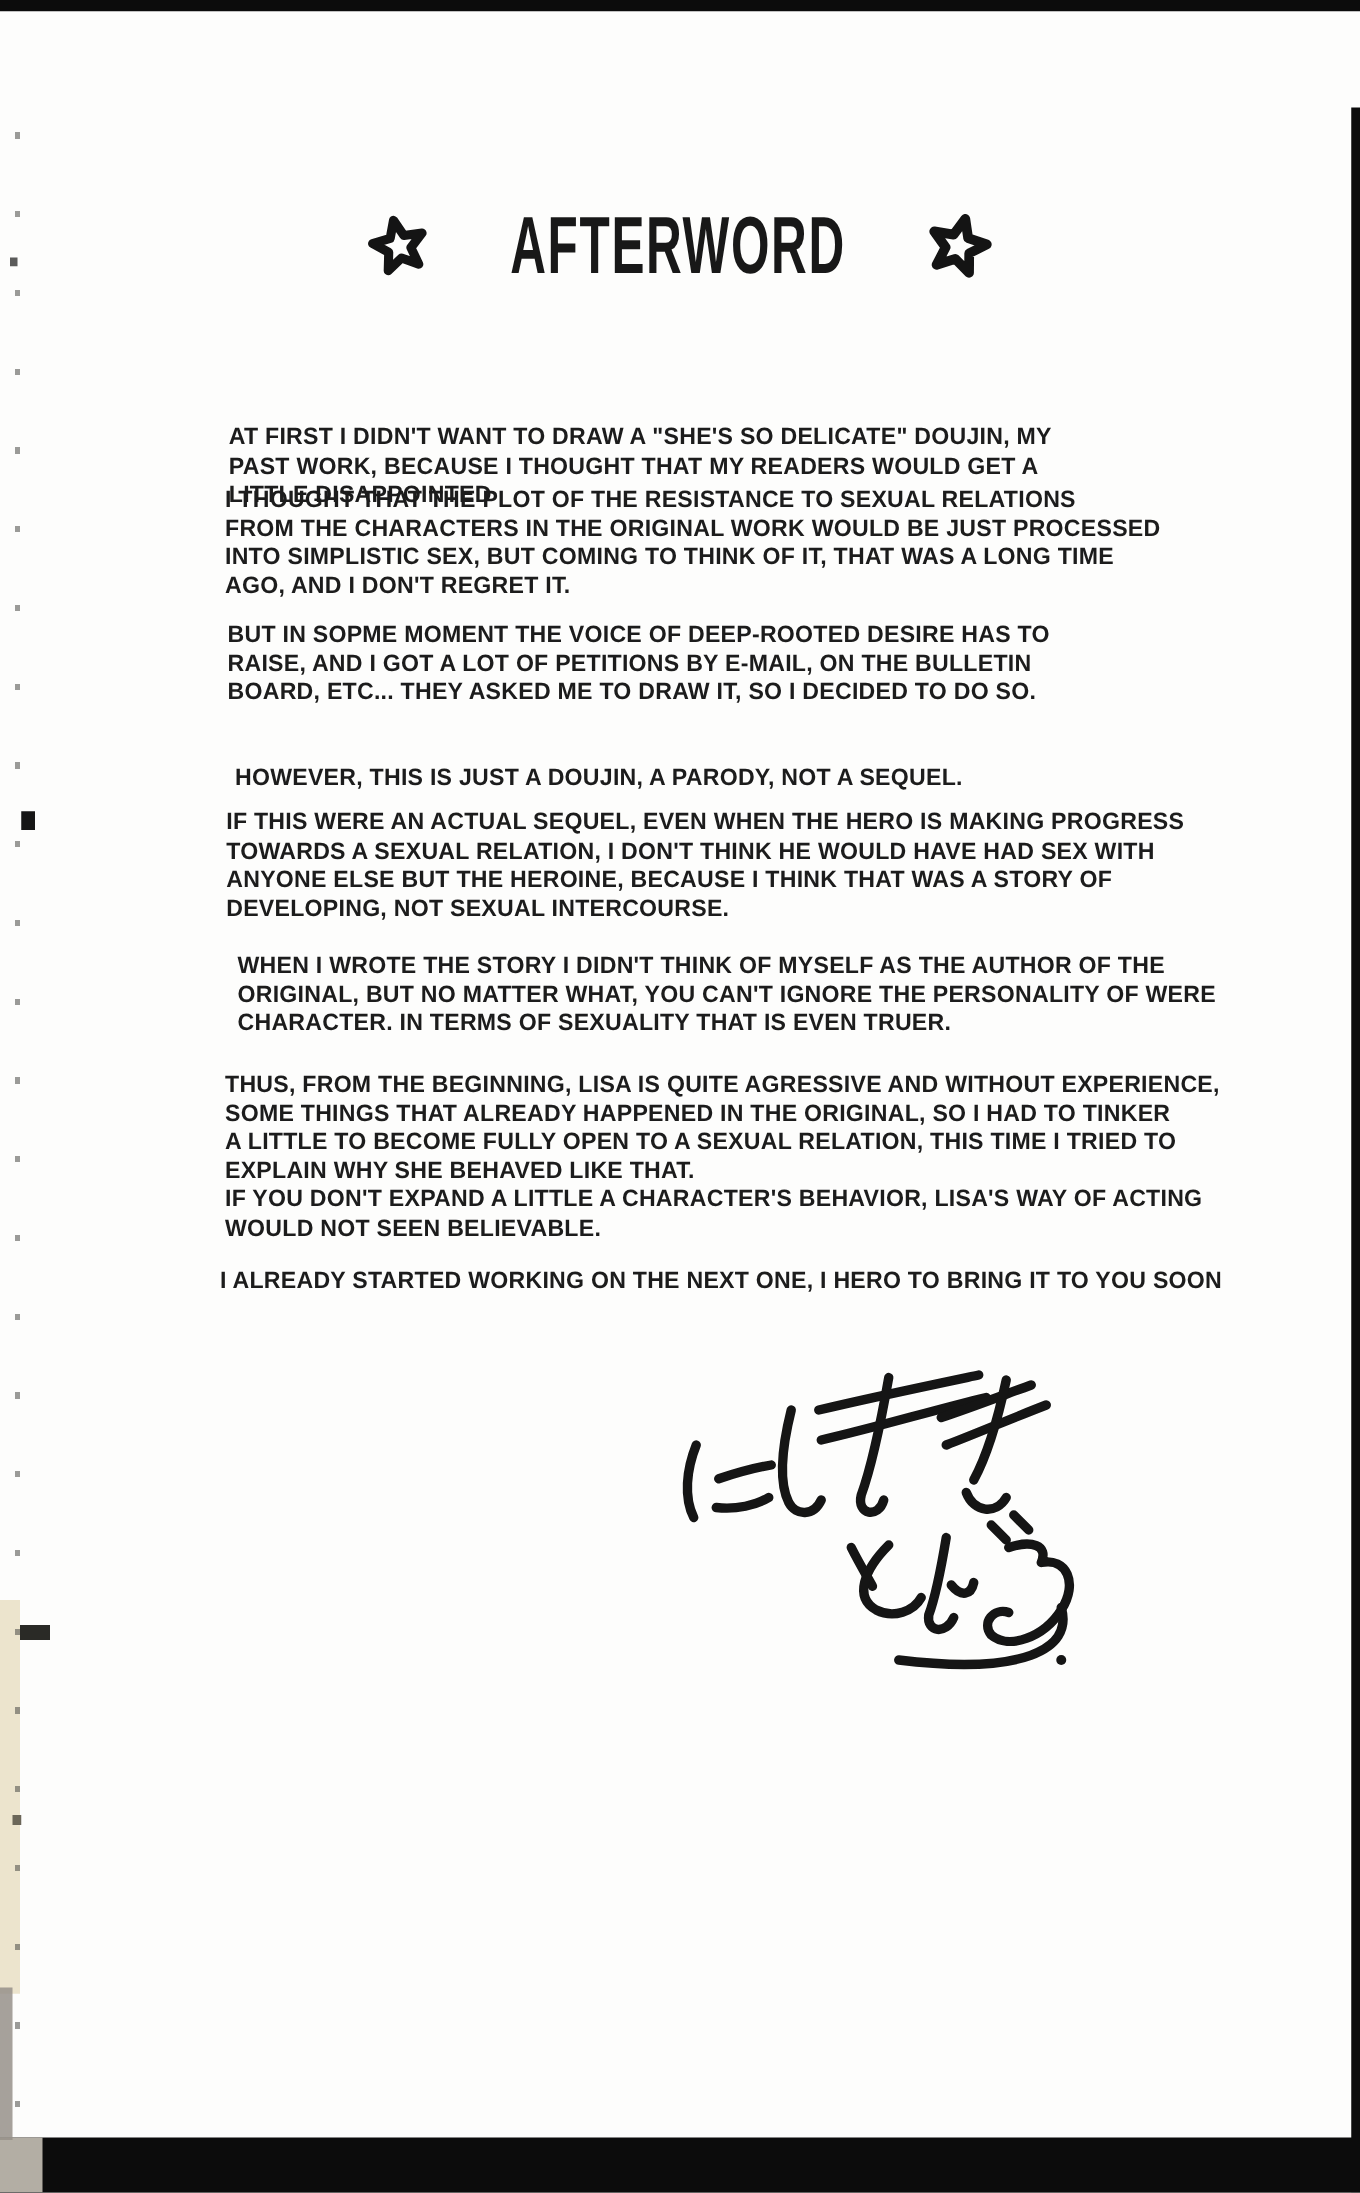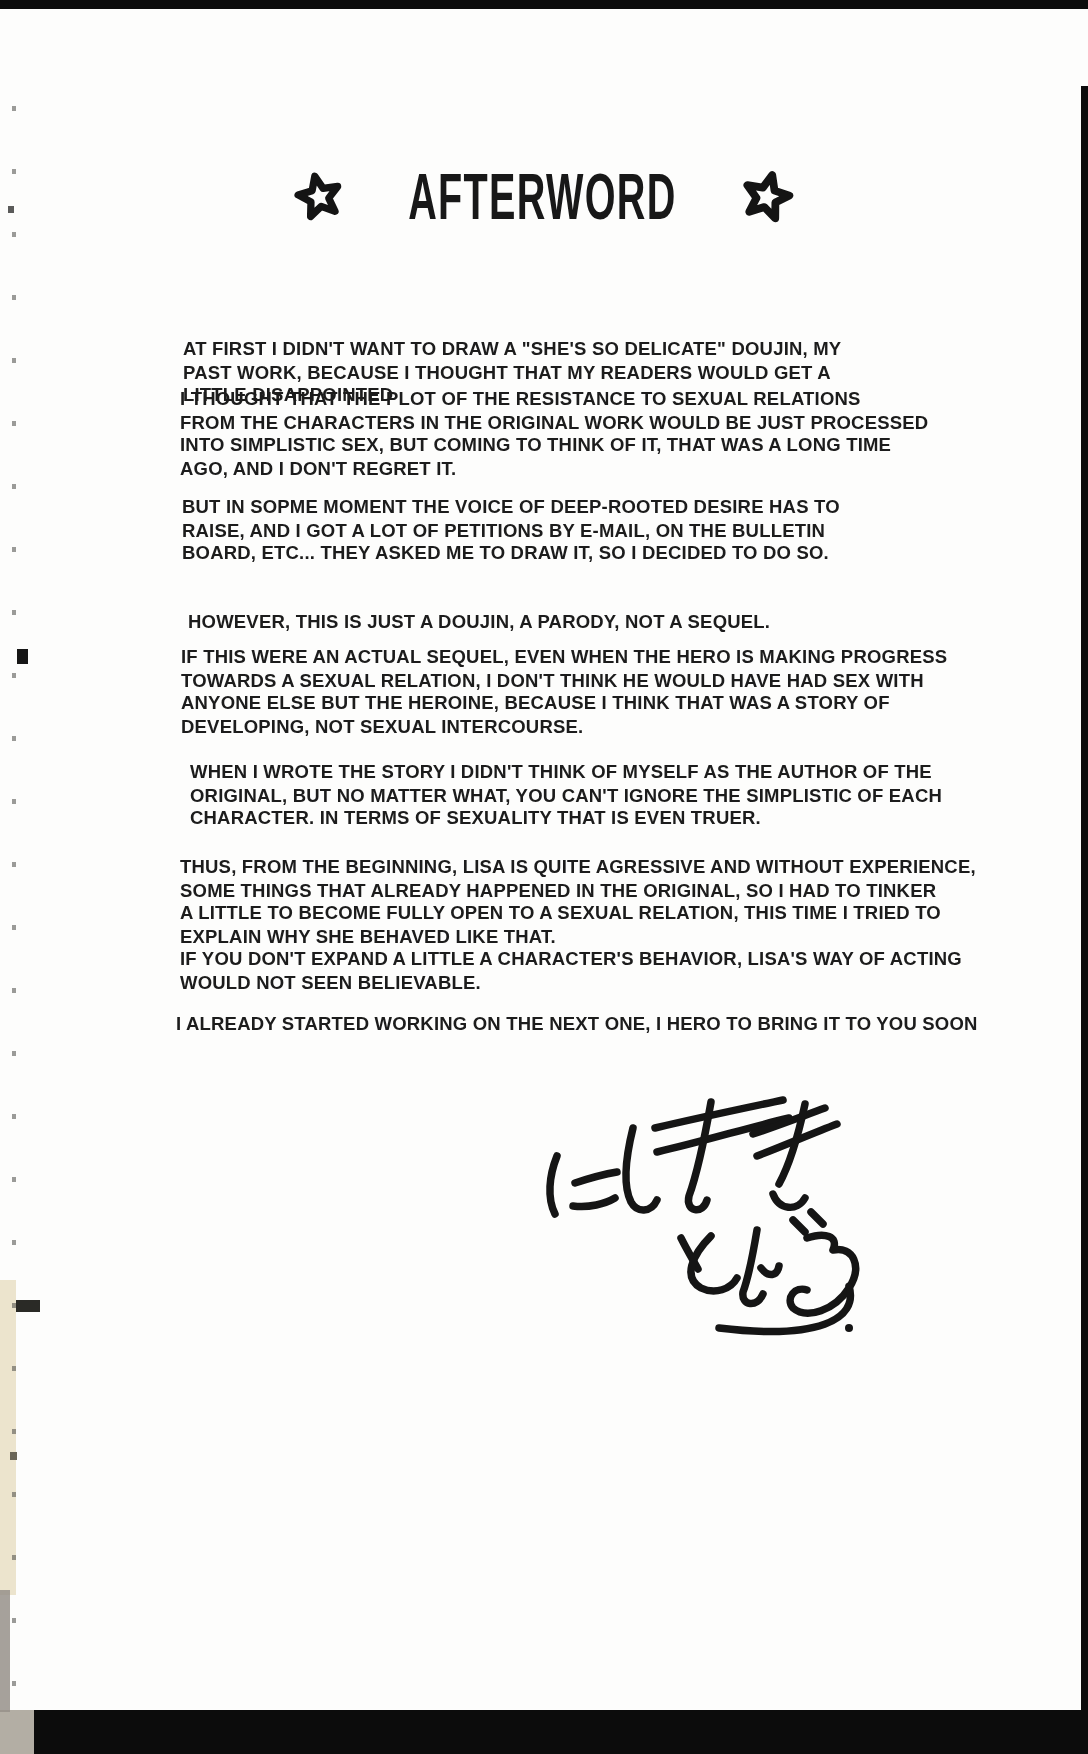--- a/index.html
+++ b/index.html
@@ -105,21 +105,21 @@
 AGO, AND I DON'T REGRET IT.</div>
   <div class="para p4">HOWEVER, THIS IS JUST A DOUJIN, A PARODY, NOT A SEQUEL.</div>
   <div class="para p3">BUT IN SOPME MOMENT THE VOICE OF DEEP-ROOTED DESIRE HAS TO
 RAISE, AND I GOT A LOT OF PETITIONS BY E-MAIL, ON THE BULLETIN
 BOARD, ETC... THEY ASKED ME TO DRAW IT, SO I DECIDED TO DO SO.</div>
   <div class="para p5">IF THIS WERE AN ACTUAL SEQUEL, EVEN WHEN THE HERO IS MAKING PROGRESS
 TOWARDS A SEXUAL RELATION, I DON'T THINK HE WOULD HAVE HAD SEX WITH
 ANYONE ELSE BUT THE HEROINE, BECAUSE I THINK THAT WAS A STORY OF
 DEVELOPING, NOT SEXUAL INTERCOURSE.</div>
   <div class="para p6">WHEN I WROTE THE STORY I DIDN'T THINK OF MYSELF AS THE AUTHOR OF THE
-ORIGINAL, BUT NO MATTER WHAT, YOU CAN'T IGNORE THE SIMPLISTIC OF EACH
+ORIGINAL, BUT NO MATTER WHAT, YOU CAN'T IGNORE THE PERSONALITY OF WERE
 CHARACTER. IN TERMS OF SEXUALITY THAT IS EVEN TRUER.</div>
   <div class="para p7">THUS, FROM THE BEGINNING, LISA IS QUITE AGRESSIVE AND WITHOUT EXPERIENCE,
 SOME THINGS THAT ALREADY HAPPENED IN THE ORIGINAL, SO I HAD TO TINKER
 A LITTLE TO BECOME FULLY OPEN TO A SEXUAL RELATION, THIS TIME I TRIED TO
 EXPLAIN WHY SHE BEHAVED LIKE THAT.
 IF YOU DON'T EXPAND A LITTLE A CHARACTER'S BEHAVIOR, LISA'S WAY OF ACTING
 WOULD NOT SEEN BELIEVABLE.</div>
   <div class="para p8">I ALREADY STARTED WORKING ON THE NEXT ONE, I HERO TO BRING IT TO YOU SOON</div>
 
   <svg class="signature" viewBox="0 0 360 262">

